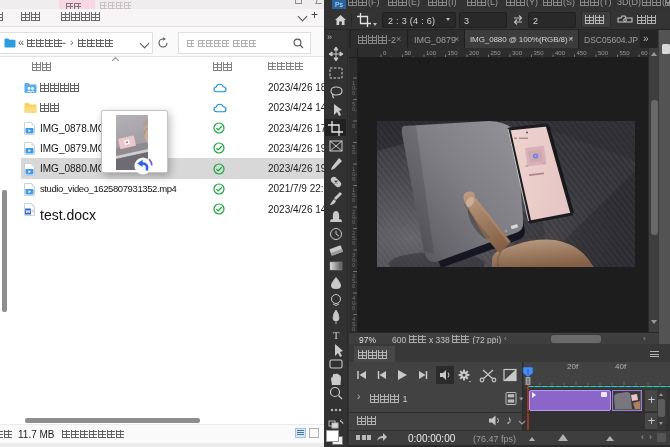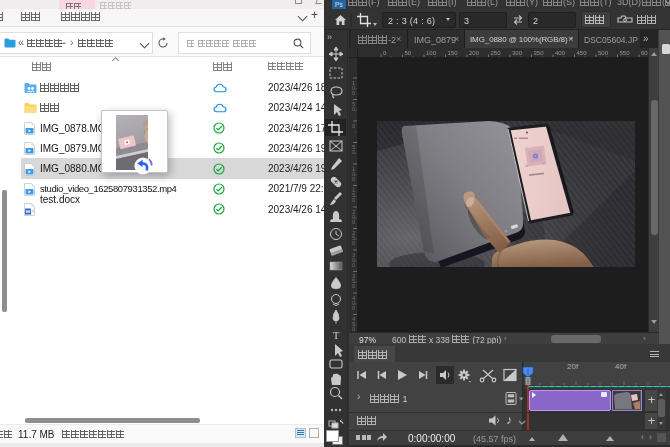--- a/index.html
+++ b/index.html
@@ -139,21 +139,21 @@
         </svg>
   <div class="a" style="left:268px;top:183.4px;font-size:10px;color:#1b1b1b;white-space:nowrap">2021/7/9 22:0</div>
   <svg class="a" style="left:24px;top:203.2px" width="11" height="13" viewBox="0 0 11 13">
           <path d="M0.5,1 Q0.5,0.5 1,0.5 L7.5,0.5 L10.5,3.5 L10.5,12 Q10.5,12.5 10,12.5 L1,12.5 Q0.5,12.5 0.5,12 Z" fill="#fff" stroke="#b9c6d5" stroke-width="0.8"></path>
           <path d="M7.5,0.5 L7.5,3.5 L10.5,3.5 Z" fill="#d6e0ea"></path>
           <rect x="1" y="5.5" width="6" height="6" rx="0.6" fill="#2b67c0"></rect>
           <path d="M2,6.8 L2.8,10 L4,7.4 L5.2,10 L6,6.8" stroke="#fff" stroke-width="0.8" fill="none"></path>
           <rect x="7.6" y="6.5" width="2.4" height="1" fill="#bcd"></rect>
           <rect x="7.6" y="8.2" width="2.4" height="1" fill="#bcd"></rect>
         </svg>
-  <div class="a" style="left:40px;top:194px;font-size:10px;color:#141414">test.docx</div>
+  <div class="a" style="left:40px;top:207px;font-size:14px;color:#141414">test.docx</div>
   <svg class="a" style="left:213px;top:203.2px" width="12" height="12" viewBox="0 0 12 12">
           <circle cx="6" cy="6" r="5" fill="none" stroke="#18a73a" stroke-width="1.2"></circle>
           <path d="M3.4,6.1 L5.2,7.9 L8.7,4.2" fill="none" stroke="#18a73a" stroke-width="1.3"></path>
         </svg>
   <div class="a" style="left:268px;top:203.7px;font-size:10px;color:#1b1b1b;white-space:nowrap">2023/4/26 14:</div>
   </div>
 
   <div class="a" style="left:25px;top:418px;width:175px;height:5px;background:#8f8d8e;border-radius:2px"></div>
 
   <div class="a" style="left:0;top:424px;width:324px;height:19px;background:#fafafa;border-top:1px solid #ebebeb"></div>
@@ -631,21 +631,21 @@
 <div class="a" style="left:309px;top:55px;width:7px;height:18px;background:#5c5c5c;border-radius:2px"></div>
 <div class="a" style="left:310px;top:78px;width:0;height:0;border-left:2.5px solid transparent;border-right:2.5px solid transparent;border-top:3.5px solid #999"></div>
 <div class="a" style="left:0;top:86px;width:321px;height:15px;background:#3e3e3e;border-top:1px solid #2e2e2e"></div>
 <div class="a" style="left:7px;top:91px;width:4px;height:5px;background:#b8b8b8"></div>
 <div class="a" style="left:12.5px;top:91px;width:4px;height:5px;background:#b8b8b8"></div>
 <div class="a" style="left:18px;top:91px;width:4px;height:5px;background:#b8b8b8"></div>
 <svg class="a" style="left:27px;top:88px" width="12" height="11" viewBox="0 0 12 11">
           <path d="M1,9 Q2,4 7,4 L7,1 L11,5 L7,9 L7,6 Q3,6 1,9 Z" fill="#c0c0c0"></path>
         </svg>
 <div class="a" style="left:59px;top:89px;font-size:10px;color:#ececec">0:00:00:00</div>
-<div class="a" style="left:124px;top:90px;font-size:9px;color:#9b9b9b">(45.57 fps)</div>
+<div class="a" style="left:124px;top:90px;font-size:9px;color:#9b9b9b">(76.47 fps)</div>
 <div class="a" style="left:180px;top:93px;width:0;height:0;border-left:3.5px solid transparent;border-right:3.5px solid transparent;border-bottom:4px solid #b0b0b0"></div>
 <div class="a" style="left:209px;top:90px;width:0;height:0;border-left:5.5px solid transparent;border-right:5.5px solid transparent;border-bottom:7px solid #b0b0b0"></div>
 <div class="a" style="left:257px;top:92px;width:0;height:0;border-left:4.5px solid transparent;border-right:4.5px solid transparent;border-bottom:5.5px solid #b0b0b0"></div>
 <div class="a" style="left:292px;top:88px;font-size:9px;color:#aaa">‹</div>
 <div class="a" style="left:300px;top:88px;font-size:9px;color:#aaa">›</div>
 <div class="a" style="left:308px;top:89px;width:9px;height:9px;background:#555;border-radius:1px"></div>
 <div class="a" style="left:0;top:101px;width:321px;height:2px;background:#2a2a2a"></div>
       </div>
 </div>
 

